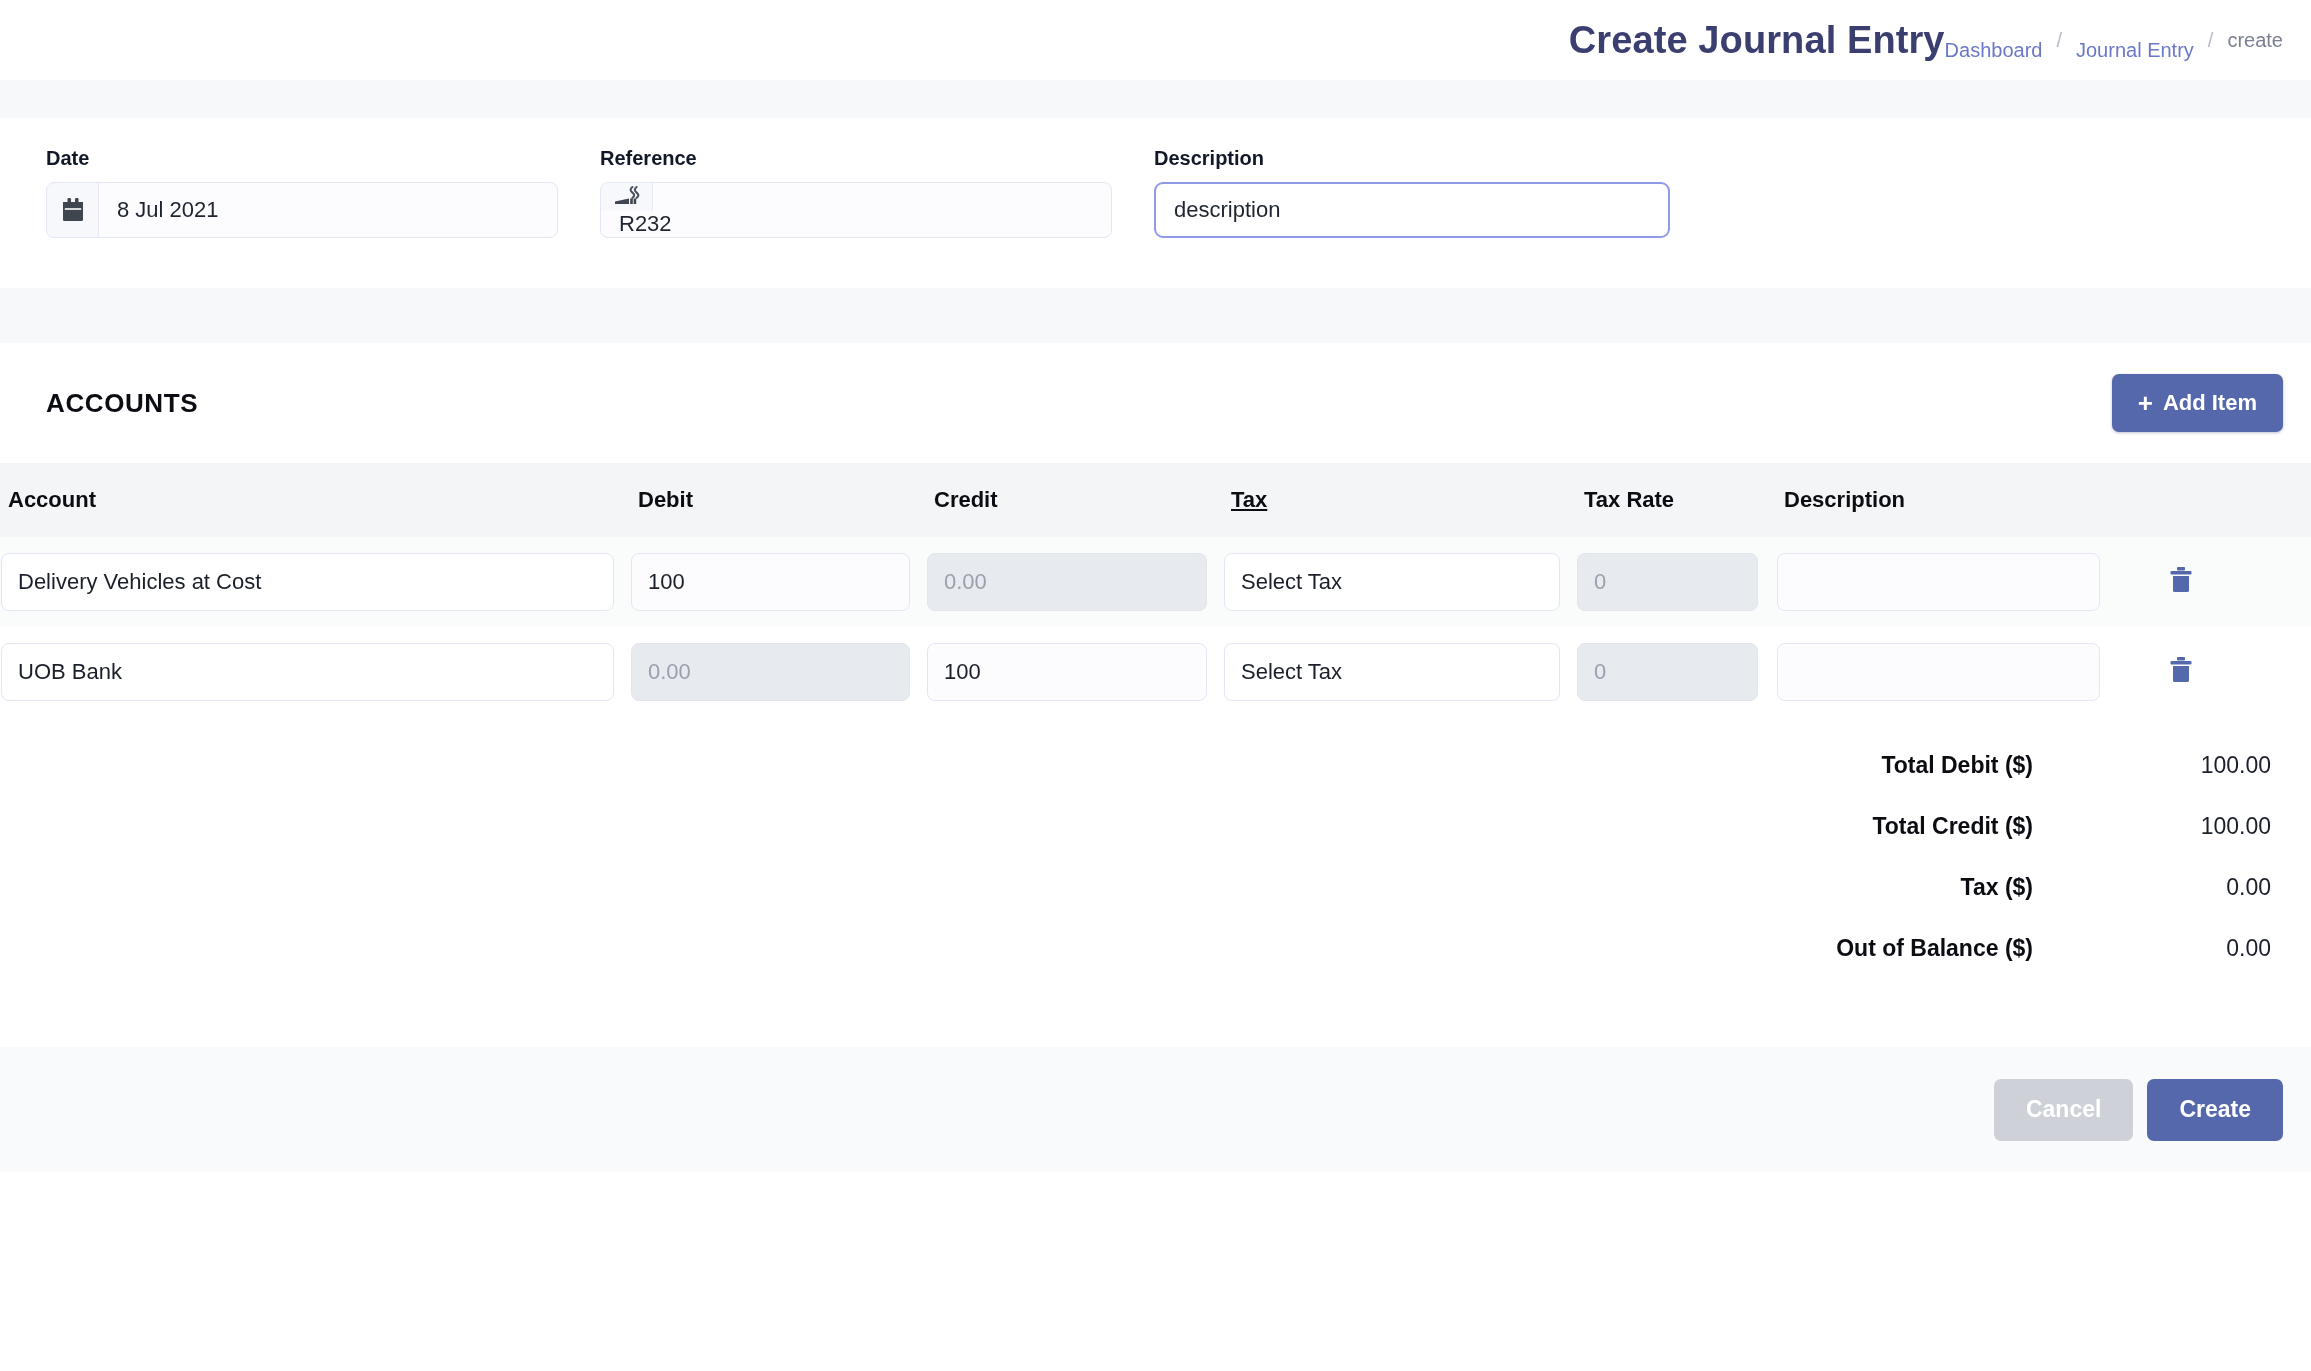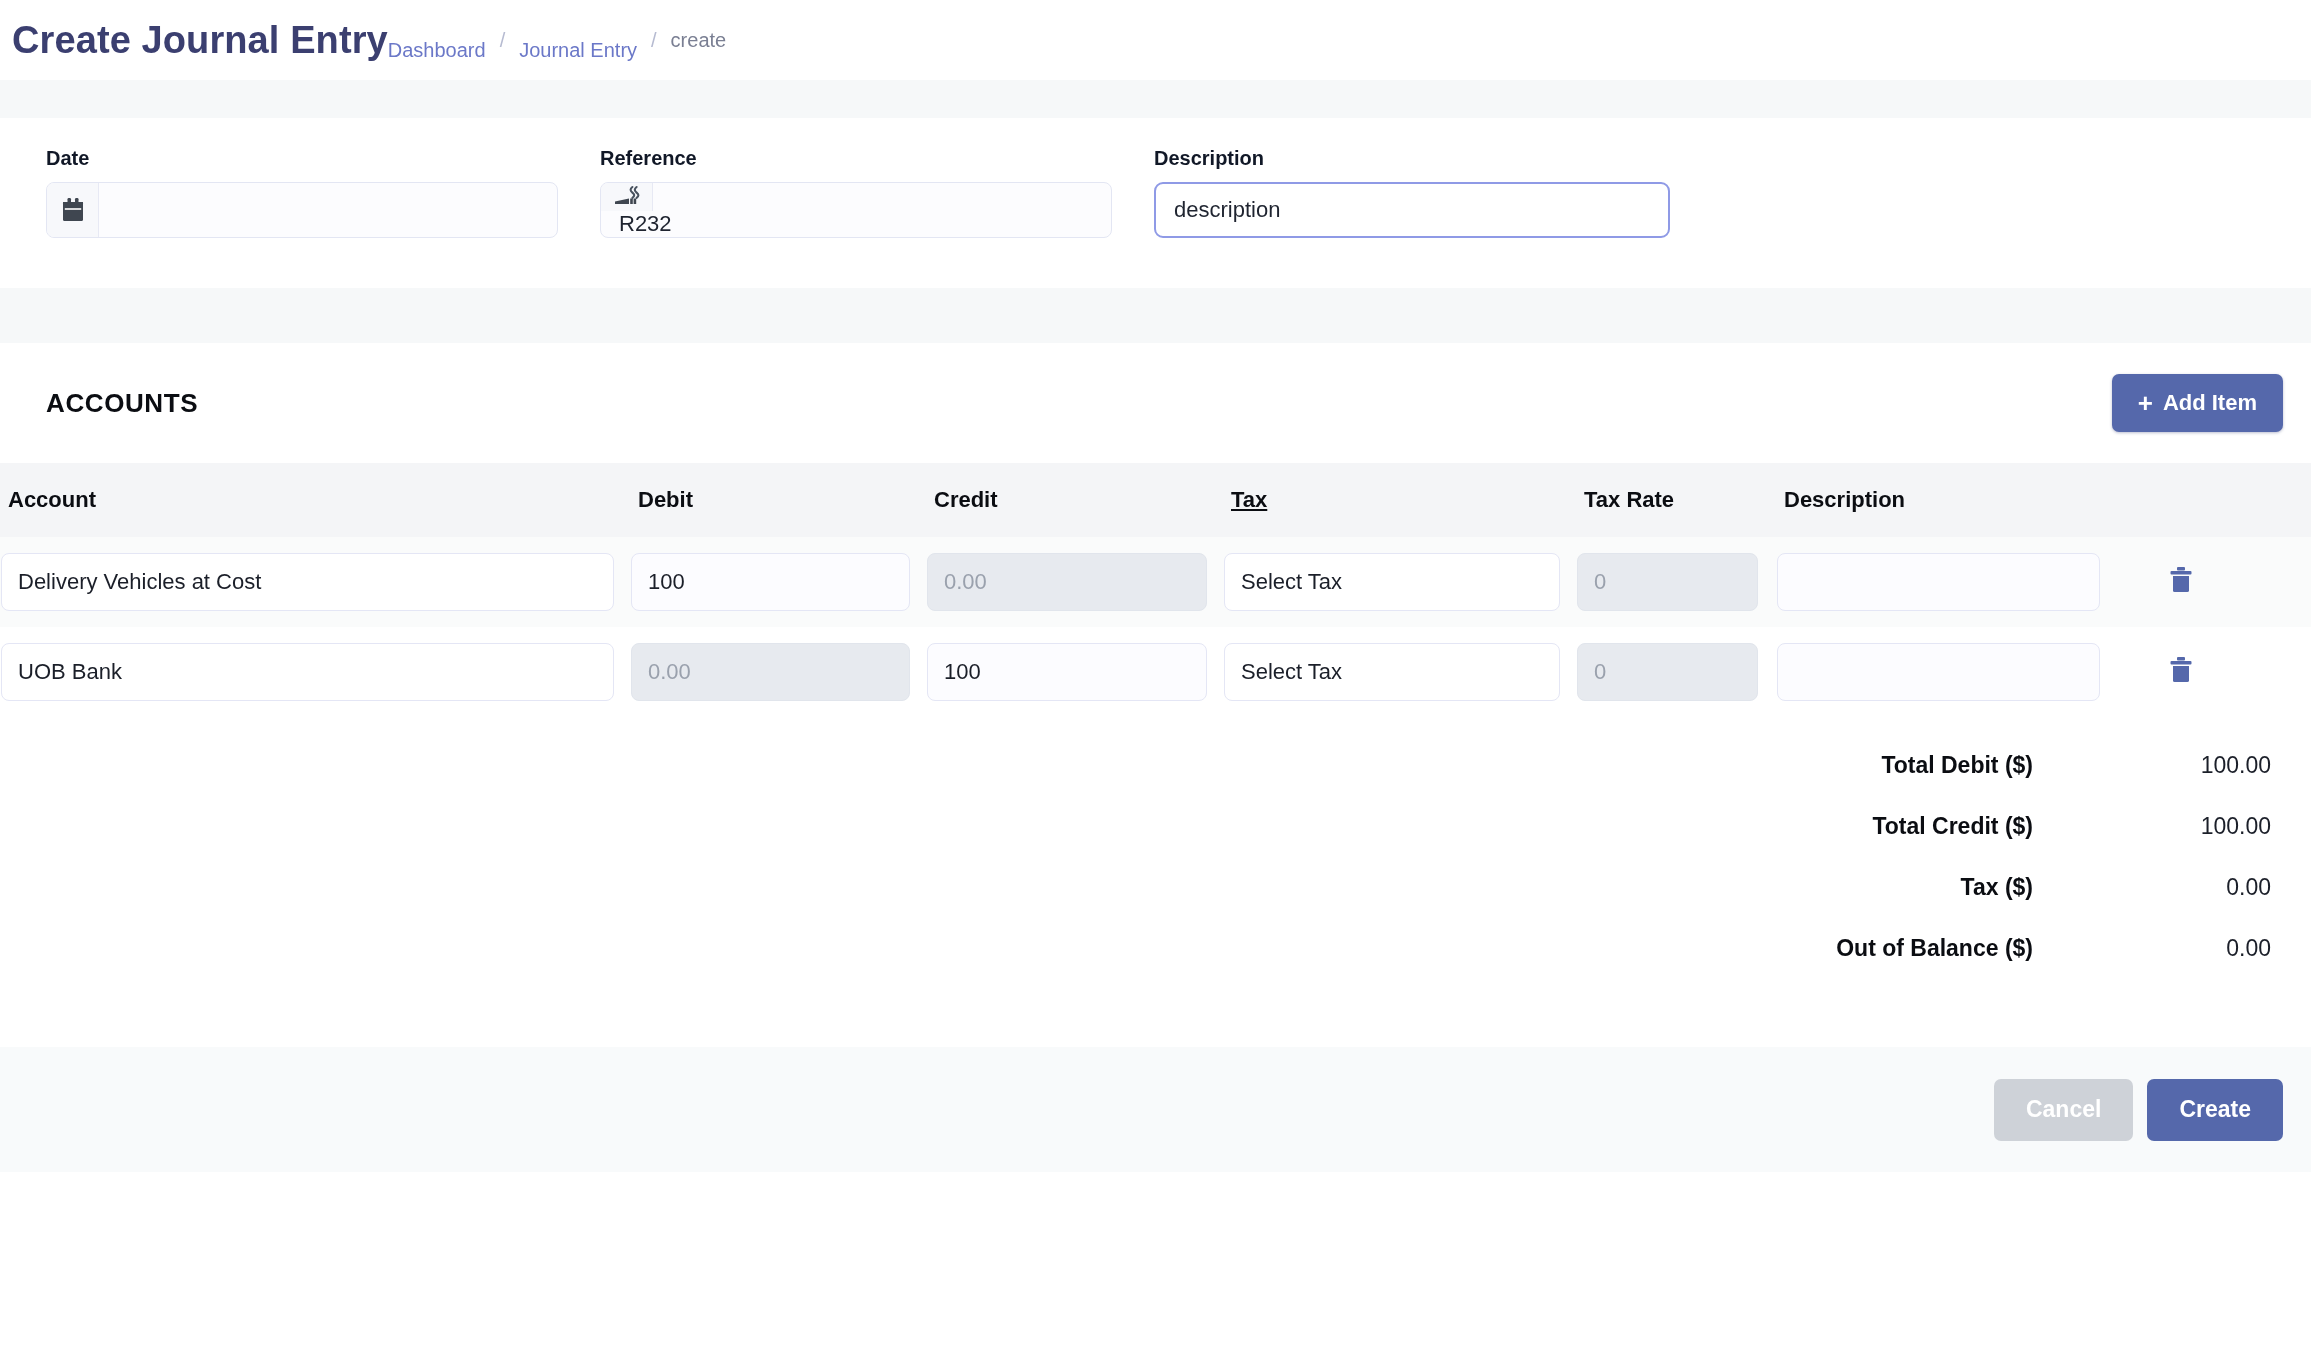--- a/index.html
+++ b/index.html
@@ -20,21 +20,21 @@
     overflow: hidden;
     background: #ffffff;
   }
 
   
   .topbar {
     height: 80px;
     background: #ffffff;
     display: flex;
     align-items: center;
-    justify-content: flex-start;
+    justify-content: flex-end;
     padding: 0 28px 0 8px;
   }
   .page-title {
     font-size: 38px;
     font-weight: bold;
     color: #3b3f70;
     letter-spacing: 0.1px;
     line-height: 1;
     padding-left: 4px;
   }
@@ -307,20 +307,21 @@
         <div class="input-group w-date">
           <div class="input-addon">
             <svg width="26" height="27" viewBox="0 0 26 27" aria-hidden="true">
               <rect x="3" y="5" width="20" height="19" rx="1.5" fill="#3f4650"></rect>
               <rect x="3" y="5" width="20" height="4.5" fill="#3f4650"></rect>
               <rect x="7.5" y="1" width="3.5" height="6" rx="1.2" fill="#3f4650"></rect>
               <rect x="15" y="1" width="3.5" height="6" rx="1.2" fill="#3f4650"></rect>
               <rect x="4.8" y="11.2" width="16.4" height="1.6" fill="#ffffff"></rect>
             </svg>
           </div>
+          <input class="txt" type="text" value="8 Jul 2021" style="">
         </div>
       </div>
 
       <div class="field">
         <div class="field-label">Reference</div>
         <div class="input-group w-ref">
           <div class="input-addon">
             <svg width="28" height="28" viewBox="0 0 28 28" aria-hidden="true">
               <path d="M2 18.5 L16 15.5 L16 21 L2 21 Z" fill="#3f4650"></path>
               <rect x="17.2" y="15.5" width="2.6" height="5.5" fill="#3f4650"></rect>

